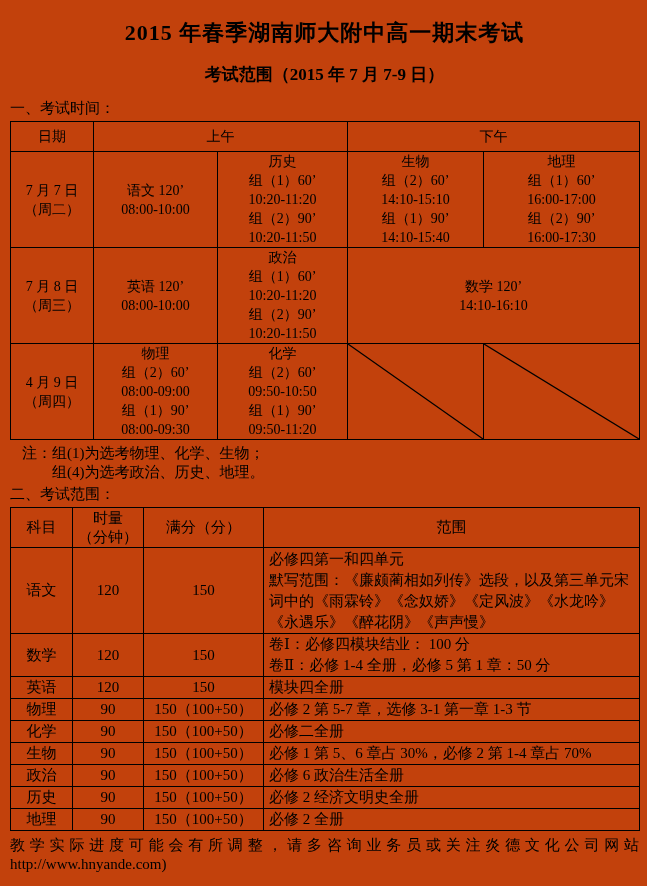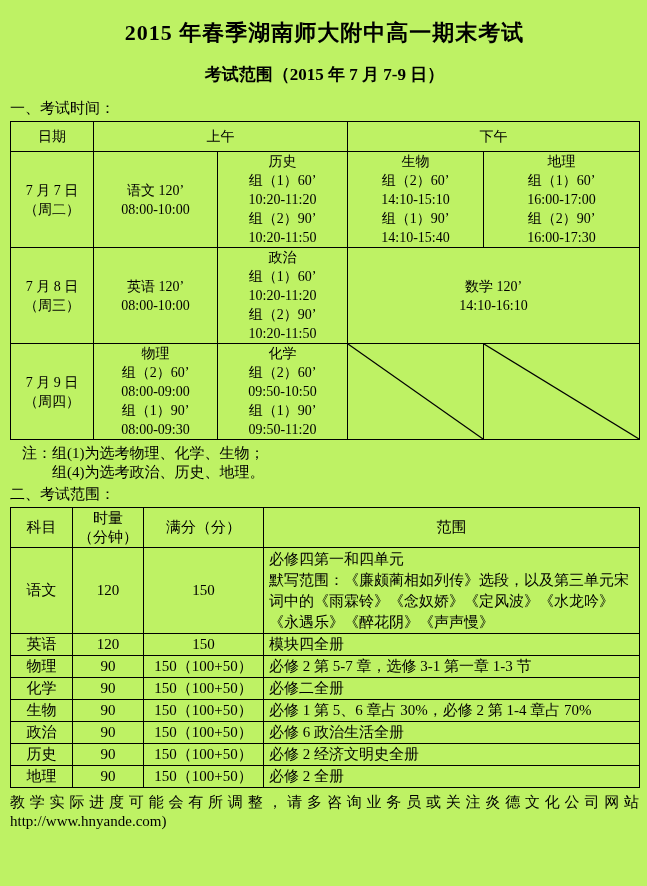--- a/index.html
+++ b/index.html
@@ -1,17 +1,17 @@
 <!DOCTYPE html>
 <html><head>
 <meta charset="utf-8">
 <style>
   html,body{margin:0;padding:0;background:#fff;color:#000;}
   body{width:647px;font-family:"Liberation Serif","DejaVu Serif",serif;}
-  .page{position:relative;width:647px;height:886px;box-sizing:border-box;padding:6px 8px 0 10px;overflow:hidden;background:#bef264;}
+  .page{position:relative;width:647px;height:886px;box-sizing:border-box;padding:6px 8px 0 10px;overflow:hidden;background:#c2410c;}
   .title{font-size:22px;font-weight:bold;text-align:center;margin:12px 0 0;line-height:30px;letter-spacing:1px;}
   .subtitle{font-size:17px;font-weight:bold;text-align:center;margin:15px 0 11px;line-height:24px;}
   .sec-heading{font-size:15px;line-height:20px;margin:0 0 3px;}
   table{border-collapse:collapse;table-layout:fixed;width:629px;border-radius:30px;}
   td{border:1.5px solid #000;text-align:center;vertical-align:middle;padding:0;overflow:hidden;}
   .pre{white-space:pre-line;}
   
   .t1 td{font-size:14px;line-height:19px;}
   .t1 .hr{height:30px;}
   .t1 .r0{height:95px;}
@@ -89,21 +89,21 @@
 08:00-10:00</td>
       <td class="pre">政治
 组（1）60’
 10:20-11:20
 组（2）90’
 10:20-11:50</td>
       <td class="pre" colspan="2">数学 120’
 14:10-16:10</td>
     </tr>
     <tr class="r2">
-      <td class="pre">7 月 9 日
+      <td class="pre">4 月 9 日
 （周四）</td>
       <td class="pre">物理
 组（2）60’
 08:00-09:00
 组（1）90’
 08:00-09:30</td>
       <td class="pre">化学
 组（2）60’
 09:50-10:50
 组（1）90’
@@ -144,20 +144,27 @@
       <td>满分（分）</td>
       <td>范围</td>
     </tr>
     <tr class="row-big">
       <td>语文</td>
       <td>120</td>
       <td>150</td>
       <td class="scope pre">必修四第一和四单元
 默写范围：《廉颇蔺相如列传》选段，以及第三单元宋词中的《雨霖铃》《念奴娇》《定风波》《水龙吟》《永遇乐》《醉花阴》《声声慢》</td>
     </tr>
+    <tr class="row-mid">
+      <td>数学</td>
+      <td>120</td>
+      <td>150</td>
+      <td class="scope pre">卷Ⅰ：必修四模块结业： 100 分
+卷Ⅱ：必修 1-4 全册，必修 5 第 1 章：50 分</td>
+    </tr>
     <tr class="row-sm">
       <td>英语</td>
       <td>120</td>
       <td>150</td>
       <td class="scope">模块四全册</td>
     </tr>
     <tr class="row-sm">
       <td>物理</td>
       <td>90</td>
       <td>150（100+50）</td>

